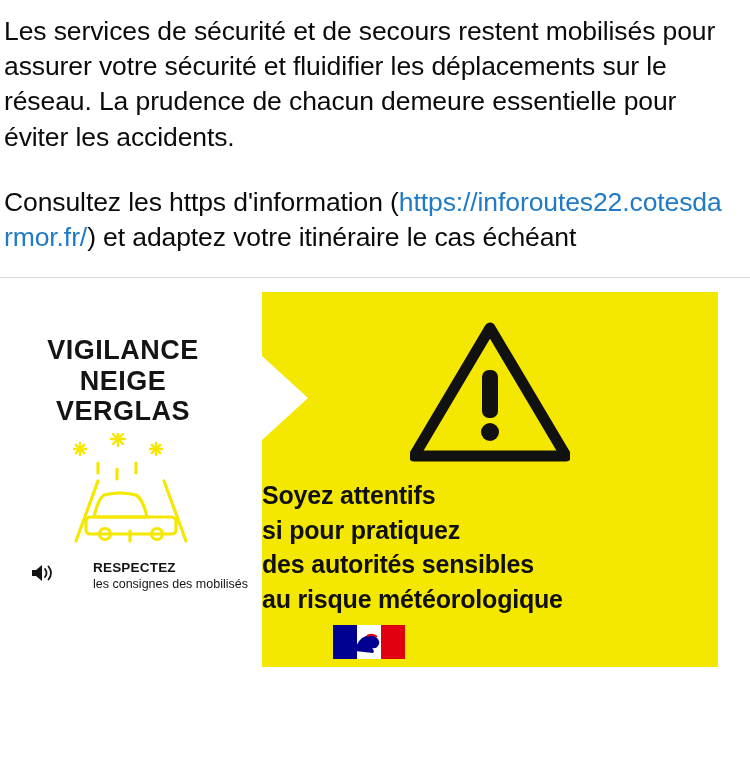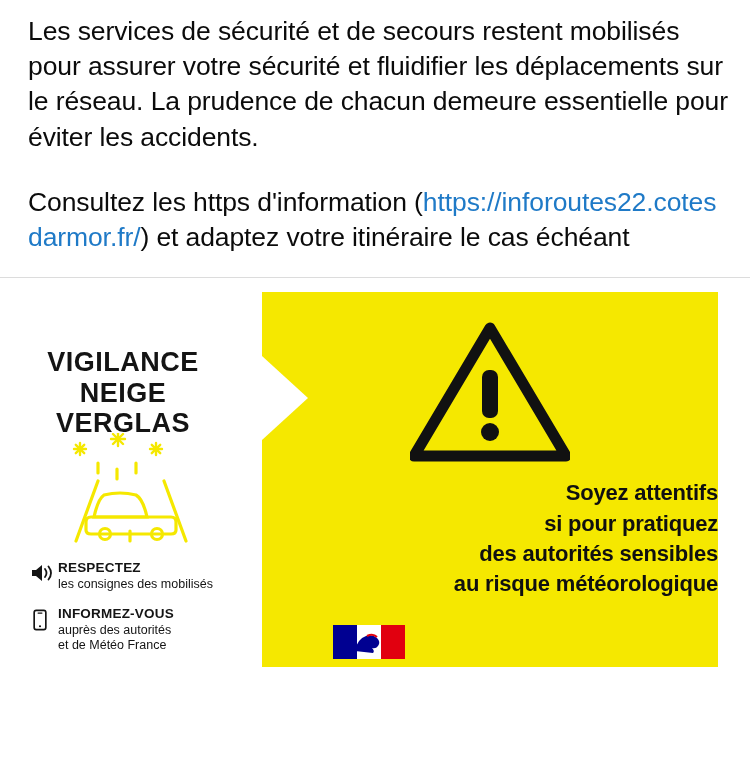--- a/index.html
+++ b/index.html
@@ -10,21 +10,21 @@
   body {
     width: 750px;
     height: 775px;
     font-family: "Liberation Sans", sans-serif;
     -webkit-font-smoothing: antialiased;
     overflow: hidden;
   }
 
   
   .post-text {
-    padding: 14px 22px 0 28px;
+    padding: 14px 22px 0 4px;
     font-size: 26.5px;
     line-height: 1.33;
     color: #0b0b0b;
     letter-spacing: -0.1px;
   }
   .post-text p {
     margin: 0;
   }
   .post-text .spacer {
     height: 30px;
@@ -56,21 +56,21 @@
     position: absolute;
     left: 0;
     top: 0;
     width: 262px;
     height: 420px;
   }
 
   .vig-title {
     position: absolute;
     left: 0;
-    top: 69px;
+    top: 57px;
     width: 246px;
     text-align: center;
     font-weight: bold;
     font-size: 27px;
     line-height: 1.13;
     letter-spacing: 0.5px;
     color: #141414;
   }
 
   
@@ -96,20 +96,21 @@
   }
   .bullet-icon {
     width: 28px;
     flex: 0 0 28px;
     padding-top: 2px;
   }
   .bullet-text {
     font-size: 12.5px;
     line-height: 1.22;
     color: #141414;
+    margin-left: 35px;
   }
   .bullet-text b {
     font-size: 13.5px;
     letter-spacing: 0.2px;
     display: block;
   }
 
   
   .yellow-panel {
     position: absolute;
@@ -138,23 +139,23 @@
     width: 160px;
     height: 140px;
     z-index: 4;
   }
 
   .yellow-text {
     position: absolute;
     left: 262px;
     top: 200px;
     width: 456px;
-    text-align: right;
+    text-align: left;
     font-weight: bold;
-    font-size: 22px;
+    font-size: 25px;
     line-height: 1.38;
     color: #101010;
     z-index: 4;
     letter-spacing: -0.2px;
   }
 
   
   .flag-logo {
     position: absolute;
     left: 333px;
@@ -245,34 +246,20 @@
             <path d="M15 7 q3 4 0 8" stroke="#141414" stroke-width="1.8" fill="none" stroke-linecap="round"></path>
             <path d="M18.5 4.5 q5 6.5 0 13" stroke="#141414" stroke-width="1.8" fill="none" stroke-linecap="round"></path>
           </svg>
         </div>
         <div class="bullet-text">
           <b>RESPECTEZ</b>
           <span>les consignes des mobilisés</span>
         </div>
       </div>
 
-      <div class="bullet">
-        <div class="bullet-icon">
-          <svg viewBox="0 0 24 26" width="20" height="24">
-            <rect x="5" y="1.5" width="14" height="23" rx="2.5" fill="none" stroke="#141414" stroke-width="2"></rect>
-            <circle cx="12" cy="20.5" r="1.3" fill="#141414"></circle>
-            <rect x="9" y="4" width="6" height="1.4" rx="0.7" fill="#141414"></rect>
-          </svg>
-        </div>
-        <div class="bullet-text">
-          <b>INFORMEZ-VOUS</b>
-          <span style="white-space:pre-line">auprès des autorités
-et de Météo France</span>
-        </div>
-      </div>
 
     </div>
   </div>
 
   <div class="yellow-panel"></div>
   <div class="notch"></div>
 
   <svg class="warn-triangle" viewBox="0 0 160 140">
     <path d="M80 6 L156 134 L4 134 Z" fill="none" stroke="#111111" stroke-width="11" stroke-linejoin="round"></path>
     <rect x="72" y="48" width="16" height="48" rx="7" fill="#111111"></rect>

